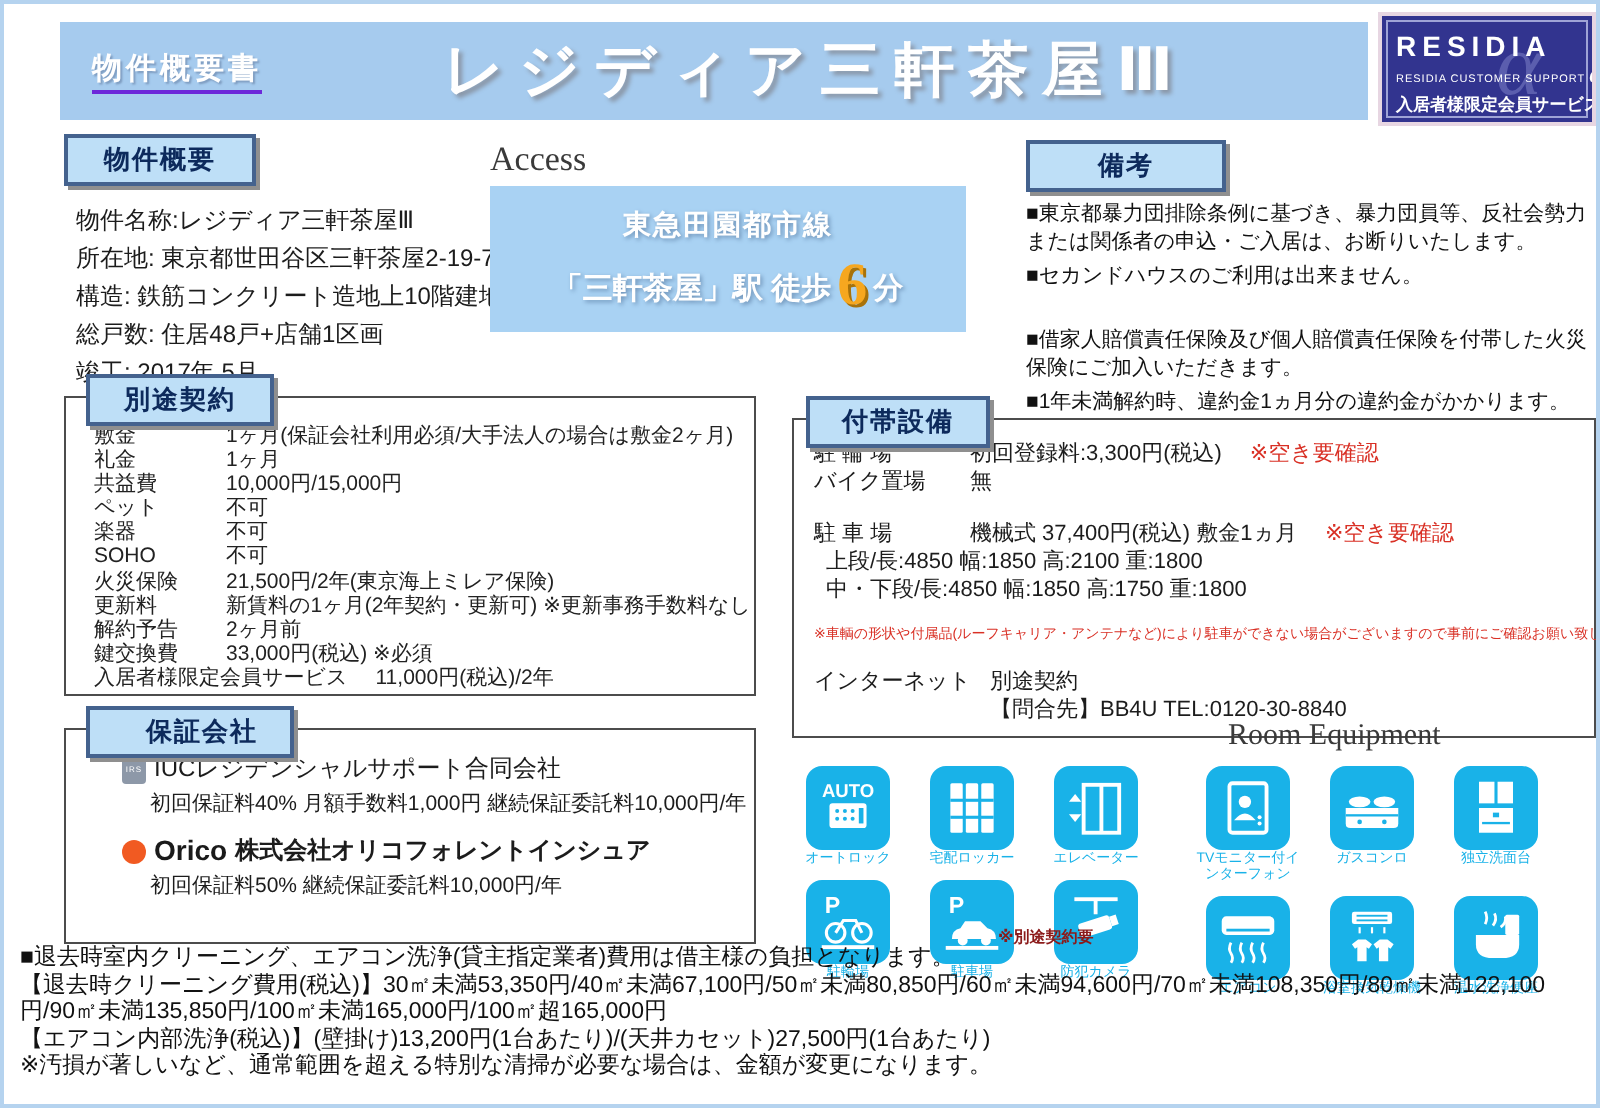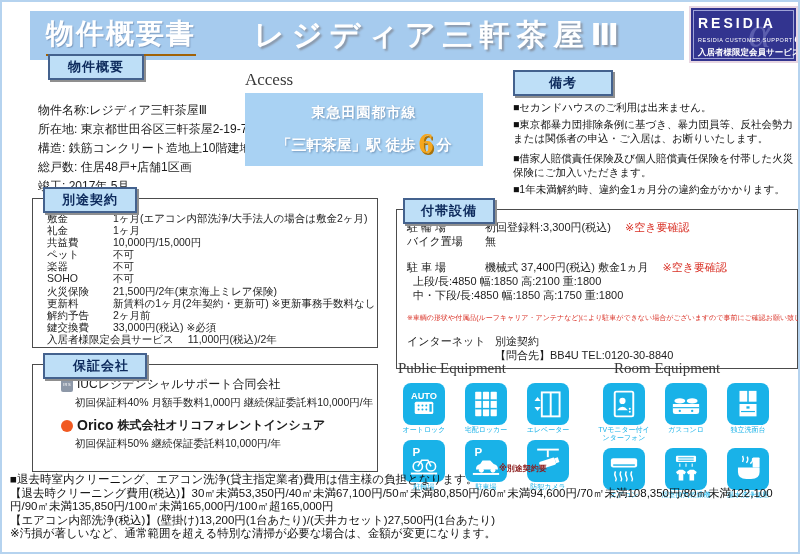--- a/index.html
+++ b/index.html
@@ -4,22 +4,22 @@
 <style>
   html,body{margin:0;padding:0;background:#e9eef5;}
   #page{position:relative;width:800px;height:554px;background:#ffffff;
         border:2px solid #b5d3ef;box-sizing:border-box;overflow:hidden;
         font-family:"Liberation Sans","DejaVu Sans",sans-serif;color:#222;}
   .serif{font-family:"Liberation Serif","DejaVu Serif",serif;}
 
   
   #header-band{position:absolute;left:28px;top:9px;width:654px;height:49px;
                background:#a6cbee;display:flex;align-items:center;}
-  #doc-label{margin-left:16px;font-size:28px;font-weight:bold;color:#fff;
-             border-bottom:2px solid #a16207;padding-bottom:1px;letter-spacing:2px;
+  #doc-label{margin-left:16px;font-size:15px;font-weight:bold;color:#fff;
+             border-bottom:2px solid #6d28d9;padding-bottom:1px;letter-spacing:2px;
              text-shadow:1px 1px 1px #7e9cc0;white-space:nowrap;}
   #main-title{flex:1;text-align:center;font-size:30px;font-weight:bold;color:#fff;
               letter-spacing:7px;text-shadow:2px 2px 2px #8a97a8;white-space:nowrap;}
   #logo-box{position:absolute;left:687px;top:4px;width:109px;height:57px;
             background:#32348f;border:2px solid #e7d6e2;box-sizing:border-box;
             color:#fff;overflow:hidden;}
   #logo-inner{position:absolute;inset:2px;border:1px solid #9fa3d6;padding:4px 3px 0 4px;}
   #logo-alpha-bg{position:absolute;right:22px;top:-4px;font-size:44px;font-style:italic;
                  color:#5b5eae;font-family:"Liberation Serif",serif;}
   #logo-l1{position:relative;font-size:14px;letter-spacing:3px;font-weight:bold;}
@@ -46,21 +46,21 @@
   #access-line2{margin-top:4px;font-size:15px;font-weight:bold;color:#fff;
                 text-shadow:1px 1px 2px #6f93b8;}
   #access-min{font-size:30px;font-weight:bold;color:#f6a71f;
               font-family:"Liberation Serif",serif;
               text-shadow:1.5px 1.5px 0 #a8720a;padding:0 3px;vertical-align:-3px;}
 
   
   #notes-list{position:absolute;left:511px;top:98px;width:286px;font-size:10.5px;
               line-height:14px;color:#111;}
   .note-item{margin-bottom:3px;}
-  .note-item.gap{margin-top:6px;}
+  .note-item.gap{margin-top:18px;}
 
   
   .box{position:absolute;border:1px solid #4c4c4c;background:#fff;box-sizing:border-box;}
   #rental-box{left:30px;top:196px;width:346px;height:150px;}
   #facilities-box{left:394px;top:207px;width:402px;height:160px;}
   #guarantor-box{left:30px;top:362px;width:346px;height:108px;}
 
   #rental-rows{position:absolute;left:14px;top:13px;font-size:10.5px;line-height:12.1px;
                white-space:nowrap;}
   .r-row{display:flex;}
@@ -114,52 +114,52 @@
   </div>
   <div id="logo-box">
     <div id="logo-inner">
       <span id="logo-alpha-bg">α</span>
       <div id="logo-l1">RESIDIA</div>
       <div id="logo-l2"><span>RESIDIA CUSTOMER SUPPORT</span> <span class="alpha-sm">α</span></div>
       <div id="logo-l3">入居者様限定会員サービス</div>
     </div>
   </div>
 
-  <div class="tab" style="left:30px;top:52px;width:92px;margin-left:16px;">物件概要</div>
+  <div class="tab" style="left:30px;top:65px;width:92px;">物件概要</div>
   <div id="overview-lines">
     <div>物件名称:レジディア三軒茶屋Ⅲ</div>
     <div>所在地: 東京都世田谷区三軒茶屋2-19-7</div>
     <div>構造: 鉄筋コンクリート造地上10階建地下1階</div>
     <div>総戸数: 住居48戸+店舗1区画</div>
     <div>竣工: 2017年 5月</div>
     <div>間取: 1K/1DK/2K/2LDK</div>
   </div>
 
   <div id="access-heading" class="serif">Access</div>
   <div id="access-box">
     <div id="access-line1">東急田園都市線</div>
     <div id="access-line2">
       <span>「三軒茶屋」駅  徒歩</span><span id="access-min">6</span><span>分</span>
     </div>
   </div>
 
   <div class="tab" style="left:511px;top:68px;width:96px;">備考</div>
   <div id="notes-list">
+    <div class="note-item">■東京都暴力団排除条例に基づき、暴力団員等、反社会勢力または関係者の申込・ご入居は、お断りいたします。</div>
     <div class="note-item">■セカンドハウスのご利用は出来ません。</div>
-    <div class="note-item">■東京都暴力団排除条例に基づき、暴力団員等、反社会勢力または関係者の申込・ご入居は、お断りいたします。</div>
     <div class="note-item gap">■借家人賠償責任保険及び個人賠償責任保険を付帯した火災保険にご加入いただきます。</div>
     <div class="note-item">■1年未満解約時、違約金1ヵ月分の違約金がかかります。</div>
   </div>
 
   <div class="box" id="rental-box">
     <div class="tab" style="left:10px;top:-12px;width:90px;">別途契約</div>
     <div id="rental-rows">
       <div class="r-row">
           <span class="r-label">敷金</span>
-          <span class="r-value">1ヶ月(エアコン内部洗浄/大手法人の場合は敷金2ヶ月)</span>
+          <span class="r-value">1ヶ月(保証会社利用必須/大手法人の場合は敷金2ヶ月)</span>
         </div>
       <div class="r-row">
           <span class="r-label">礼金</span>
           <span class="r-value">1ヶ月</span>
         </div>
       <div class="r-row">
           <span class="r-label">共益費</span>
           <span class="r-value">10,000円/15,000円</span>
         </div>
       <div class="r-row">
@@ -235,21 +235,20 @@
       <div class="g-terms">初回保証料40% 月額手数料1,000円 継続保証委託料10,000円/年</div>
       <div class="g-name-row">
         <span id="orico-dot"></span>
         <span id="orico-word">Orico</span>
         <span class="g-bold">株式会社オリコフォレントインシュア</span>
       </div>
       <div class="g-terms">初回保証料50% 継続保証委託料10,000円/年</div>
     </div>
   </div>
 
-  <div class="equip-heading serif" style="left:396px;top:358px;">Public Equipment</div>
   <div class="equip-grid" style="left:394px;top:381px;">
     <div class="icon-cell">
       <div class="icon-sq">
         <svg width="34" height="34" viewBox="0 0 44 44">
             <text x="22" y="15" font-size="12" font-weight="bold" fill="#fff" text-anchor="middle">AUTO</text>
             <rect x="10" y="19" width="24" height="16" rx="2" fill="#fff"></rect>
             <g fill="#19b2e8">
               <circle cx="15" cy="24" r="1.3"></circle>
               <circle cx="20" cy="24" r="1.3"></circle>
               <circle cx="25" cy="24" r="1.3"></circle>

